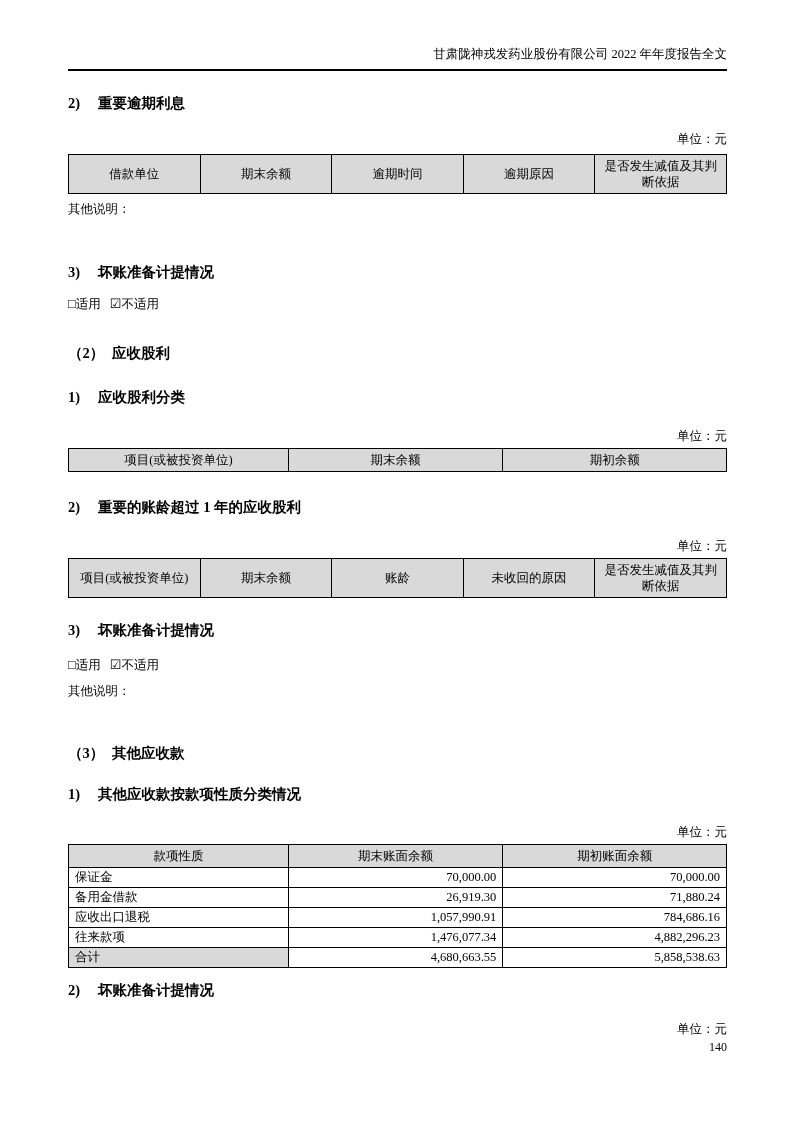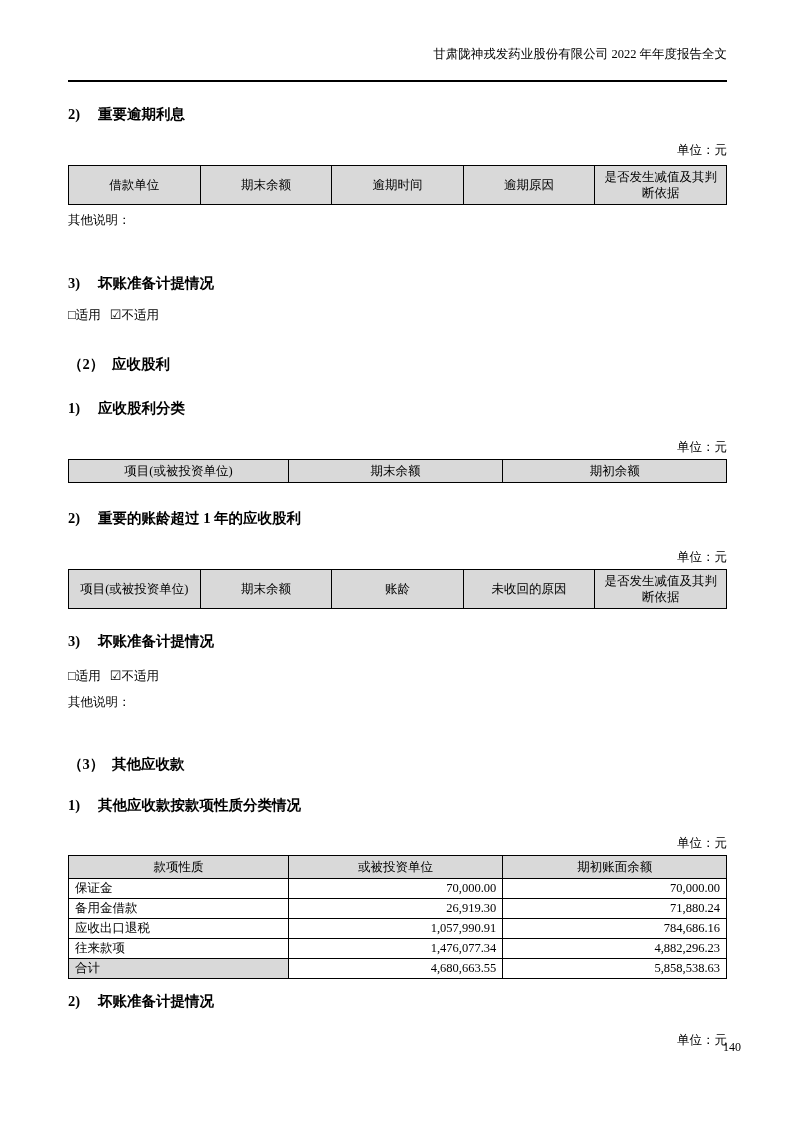--- a/index.html
+++ b/index.html
@@ -5,21 +5,21 @@
   * { box-sizing: border-box; }
   html, body { margin: 0; padding: 0; background: #e8e8e8; }
   .page {
     width: 793px; height: 1122px; margin: 0 auto; background: #ffffff;
     font-family: "Liberation Serif", "DejaVu Serif", serif;
     color: #000; position: relative;
     padding: 46px 66px 0 68px;
   }
   .doc-header {
     text-align: right; font-size: 12.5px; line-height: 16px;
-    padding-bottom: 18px; border-bottom: 2px solid #000;
+    padding-bottom: 7px; border-bottom: 2px solid #000;
   }
   .heading {
     font-weight: bold; font-size: 14.5px; line-height: 16px;
     white-space: nowrap;
   }
   .heading .num { display: inline-block; min-width: 30px; }
   .heading.paren .num { min-width: 44px; }
   .unit { text-align: right; font-size: 12.5px; line-height: 15px; }
   .plain { font-size: 12.5px; line-height: 15px; }
   .checkline { font-size: 12.5px; line-height: 15px; }
@@ -32,21 +32,21 @@
   th, td { border: 1px solid #000; overflow: hidden; }
   th {
     background: #d9d9d9; font-weight: normal; text-align: center;
     padding: 3px 6px; line-height: 16px; vertical-align: middle;
   }
   td { padding: 2px 6px; line-height: 15px; vertical-align: middle; }
   td.label-cell { text-align: left; }
   td.num-cell { text-align: right; }
   td.total-label { background: #d9d9d9; }
   .footer-page {
-    position: absolute; right: 52px; top: 1040px;
+    position: absolute; right: 66px; top: 1040px;
     font-size: 12px;
   }
   
   .mt-h1   { margin-top: 24px; }
   .mt-unit1{ margin-top: 21px; }
   .mt-tbl1 { margin-top: 7px; border-radius: 8px; }
   .mt-notes1 { margin-top: 8px; }
   .mt-h2   { margin-top: 47px; }
   .mt-chk1 { margin-top: 16px; }
   .mt-h3   { margin-top: 33px; }
@@ -156,21 +156,21 @@
   <div class="heading mt-h8">
     <span class="num">1)</span><span>其他应收款按款项性质分类情况</span>
   </div>
 
   <div class="unit mt-unit4">单位：元</div>
 
   <table class="mt-tbl4">
     <tbody>
       <tr>
         <th style="width:33.4%">款项性质</th>
-        <th style="width:32.6%">或被投资单位</th>
+        <th style="width:32.6%">期末账面余额</th>
         <th style="width:34%">期初账面余额</th>
       </tr>
       <tr>
         <td class="label-cell">保证金</td>
         <td class="num-cell">70,000.00</td>
         <td class="num-cell">70,000.00</td>
       </tr>
       <tr>
         <td class="label-cell">备用金借款</td>
         <td class="num-cell">26,919.30</td>

